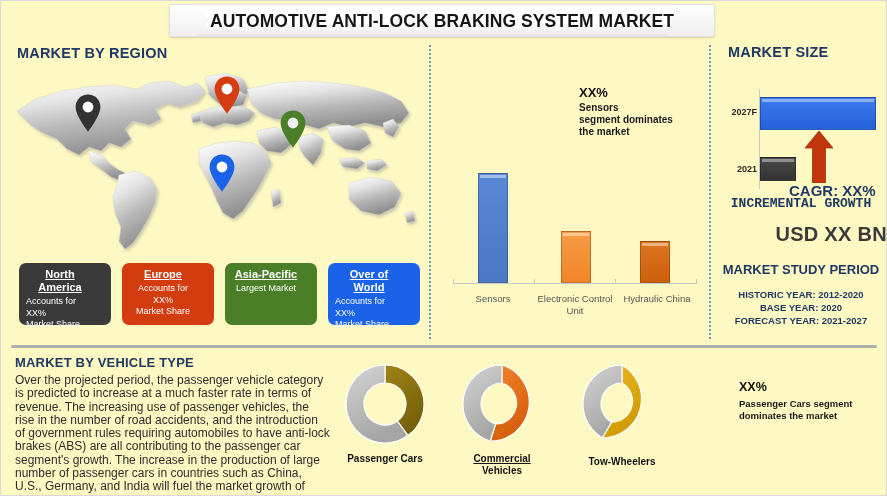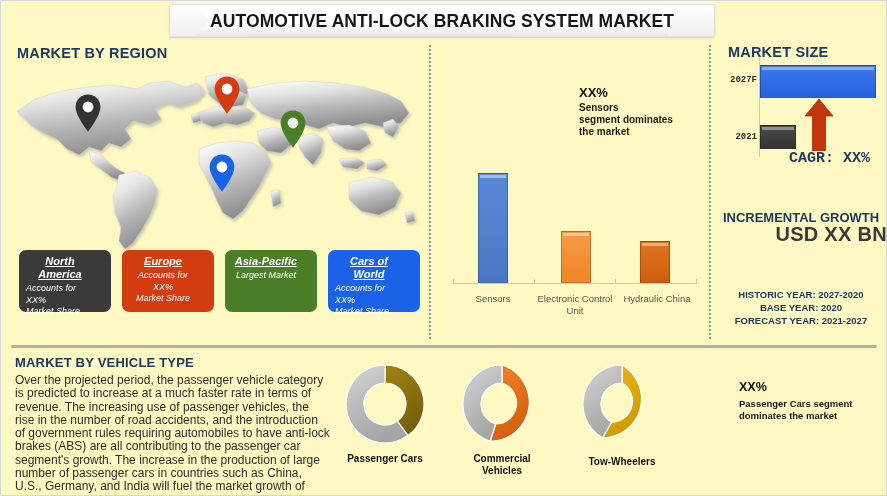--- a/index.html
+++ b/index.html
@@ -81,27 +81,26 @@
   .map-wrap { position: absolute; left: 8px; top: 62px; width: 412px; height: 190px; }
   .map-wrap svg { display: block; width: 100%; height: 100%; }
 
   
   .pin { position: absolute; width: 30px; height: 40px; }
   .pin svg { display: block; width: 100%; height: 100%; }
 
   
   .region-card {
     position: absolute;
-    top: 249px;
+    top: 262px;
     width: 92px; height: 62px;
     border-radius: 7px;
     padding: 5px 16px 0 6px;
     color: #ffffff;
     text-align: center;
-    font-style: italic;
   }
   .region-card .rc-name {
     font-size: 11px;
     font-weight: bold;
     text-decoration: underline;
     display: block;
     line-height: 13px;
     margin-bottom: 2px;
   }
   .region-card .rc-sub {
@@ -145,21 +144,21 @@
     color: #555555;
     text-align: center;
     line-height: 12px;
   }
 
   
   .callout-xx { font-size: 13px; font-weight: bold; color: #111111; line-height: 15px; }
   .callout-body { font-size: 10px; font-weight: bold; color: #1a1a1a; line-height: 12.5px; }
 
   
-  .ms-chart { position: absolute; left: 720px; top: 56px; width: 160px; height: 102px; font-family: Liberation Mono, monospace; }
+  .ms-chart { position: absolute; left: 720px; top: 88px; width: 160px; height: 102px; }
   .ms-axis { position: absolute; left: 38px; top: 0; width: 1px; height: 100px; background: #c9c9c9; }
   .ms-bar { position: absolute; left: 39px; border: 1px solid rgba(0,0,0,0.25); }
   .ms-bar::after {
     content: ""; position: absolute; left: 1px; right: 1px; top: 1px; height: 3px;
     background: rgba(255,255,255,0.4);
   }
   .ms-lab {
     position: absolute; left: 0; width: 36px; text-align: right;
     font-size: 9px; font-weight: bold; color: #2a2a2a;
   }
@@ -315,21 +314,21 @@
     <span class="rc-name">Europe</span>
     <span class="rc-sub">Accounts for XX%</span>
     <span class="rc-sub">Market Share</span>
   </div>
   <div class="region-card center" style="left:224px; background:#4a7f28;">
     <span class="rc-name">Asia-Pacific</span>
     <span class="rc-sub">Largest Market</span>
     <span class="rc-sub"></span>
   </div>
   <div class="region-card" style="left:327px; background:#1a62e8;">
-    <span class="rc-name">Cars of World</span>
+    <span class="rc-name">Over of World</span>
     <span class="rc-sub">Accounts for XX%</span>
     <span class="rc-sub">Market Share</span>
   </div>
 
 
   <div class="callout-xx" style="position:absolute; left:578px; top:84px;">XX%</div>
   <div class="callout-body" style="position:absolute; left:578px; top:101px;">Sensors</div>
   <div class="callout-body" style="position:absolute; left:578px; top:113px;">segment dominates</div>
   <div class="callout-body" style="position:absolute; left:578px; top:125px;">the market</div>
 
@@ -367,24 +366,25 @@
     <div class="ms-bar" style="top:68px; width:36px; height:24px; background:linear-gradient(to bottom,#4a4a4a,#333333);"></div>
 
     <div class="ms-arrow" style="left:83px; top:42px;">
       <svg width="30" height="52" viewBox="0 0 30 52" xmlns="http://www.w3.org/2000/svg">
         <path d="M15 0 L29 17 L21.5 17 L21.5 52 L8.5 52 L8.5 17 L1 17 Z" fill="#c3360c" stroke="#a82d08" stroke-width="0.8"></path>
       </svg>
     </div>
     <div class="ms-cagr" style="left:68px; top:93px;">CAGR: XX%</div>
   </div>
 
-  <div class="stat-head" style="left:714px; top:209px;">INCREMENTAL GROWTH</div>
+  <div class="stat-head" style="left:714px; top:195px;font-family:Liberation Mono, monospace;">INCREMENTAL GROWTH</div>
   <div class="stat-big" style="left:714px; top:222px;">USD XX BN</div>
 
-  <div class="stat-line" style="left:714px; top:287px;">HISTORIC YEAR: 2027-2020</div>
+  <div class="stat-head" style="left:714px; top:261px;">MARKET STUDY PERIOD</div>
+  <div class="stat-line" style="left:714px; top:287px;">HISTORIC YEAR: 2012-2020</div>
   <div class="stat-line" style="left:714px; top:300px;">BASE YEAR: 2020</div>
   <div class="stat-line" style="left:714px; top:313px;">FORECAST YEAR: 2021-2027</div>
 
   <div class="sec-head" style="left:14px; top:354px; font-size:13px;">MARKET BY VEHICLE TYPE</div>
 
   <div class="body-text">Over the projected period, the passenger vehicle category is predicted to increase at a much faster rate in terms of revenue. The increasing use of passenger vehicles, the rise in the number of road accidents, and the introduction of government rules requiring automobiles to have anti-lock brakes (ABS) are all contributing to the passenger car segment's growth. The increase in the production of large number of passenger cars in countries such as China, U.S., Germany, and India will fuel the market growth of ABS</div>
 
   <div class="donut" style="left:341px; top:360px;">
     <svg width="86" height="86" viewBox="0 0 86 86" xmlns="http://www.w3.org/2000/svg">
       <defs>
@@ -421,21 +421,21 @@
         </linearGradient>
       </defs>
       <g transform="translate(43,43)">
 
         <path d="M0,-39 A39,39 0 0 1 -11.8,37.2 L-6.4,20.0 A21,21 0 0 0 0,-21 Z" fill="url(#go2)" stroke="#ffffff" stroke-width="1.2"></path>
 
         <path d="M-11.8,37.2 A39,39 0 0 1 0,-39 L0,-21 A21,21 0 0 0 -6.4,20.0 Z" fill="url(#gr2)" stroke="#ffffff" stroke-width="1.2"></path>
       </g>
     </svg>
   </div>
-  <div class="donut-lab" style="left:441px; top:452px;">Commercial</div>
+  <div class="donut-lab" style="left:441px; top:452px;text-decoration:underline;">Commercial</div>
   <div class="donut-lab" style="left:441px; top:464px;">Vehicles</div>
 
   <div class="donut" style="left:578px; top:360px;">
     <svg width="86" height="86" viewBox="0 0 86 86" xmlns="http://www.w3.org/2000/svg">
       <defs>
         <linearGradient id="gr3" x1="0" y1="0" x2="0.4" y2="1">
           <stop offset="0%" stop-color="#d4d4d4"></stop>
             <stop offset="100%" stop-color="#a5a5a5"></stop>
         </linearGradient>
         <linearGradient id="gy3" x1="0" y1="0" x2="0.4" y2="1">

